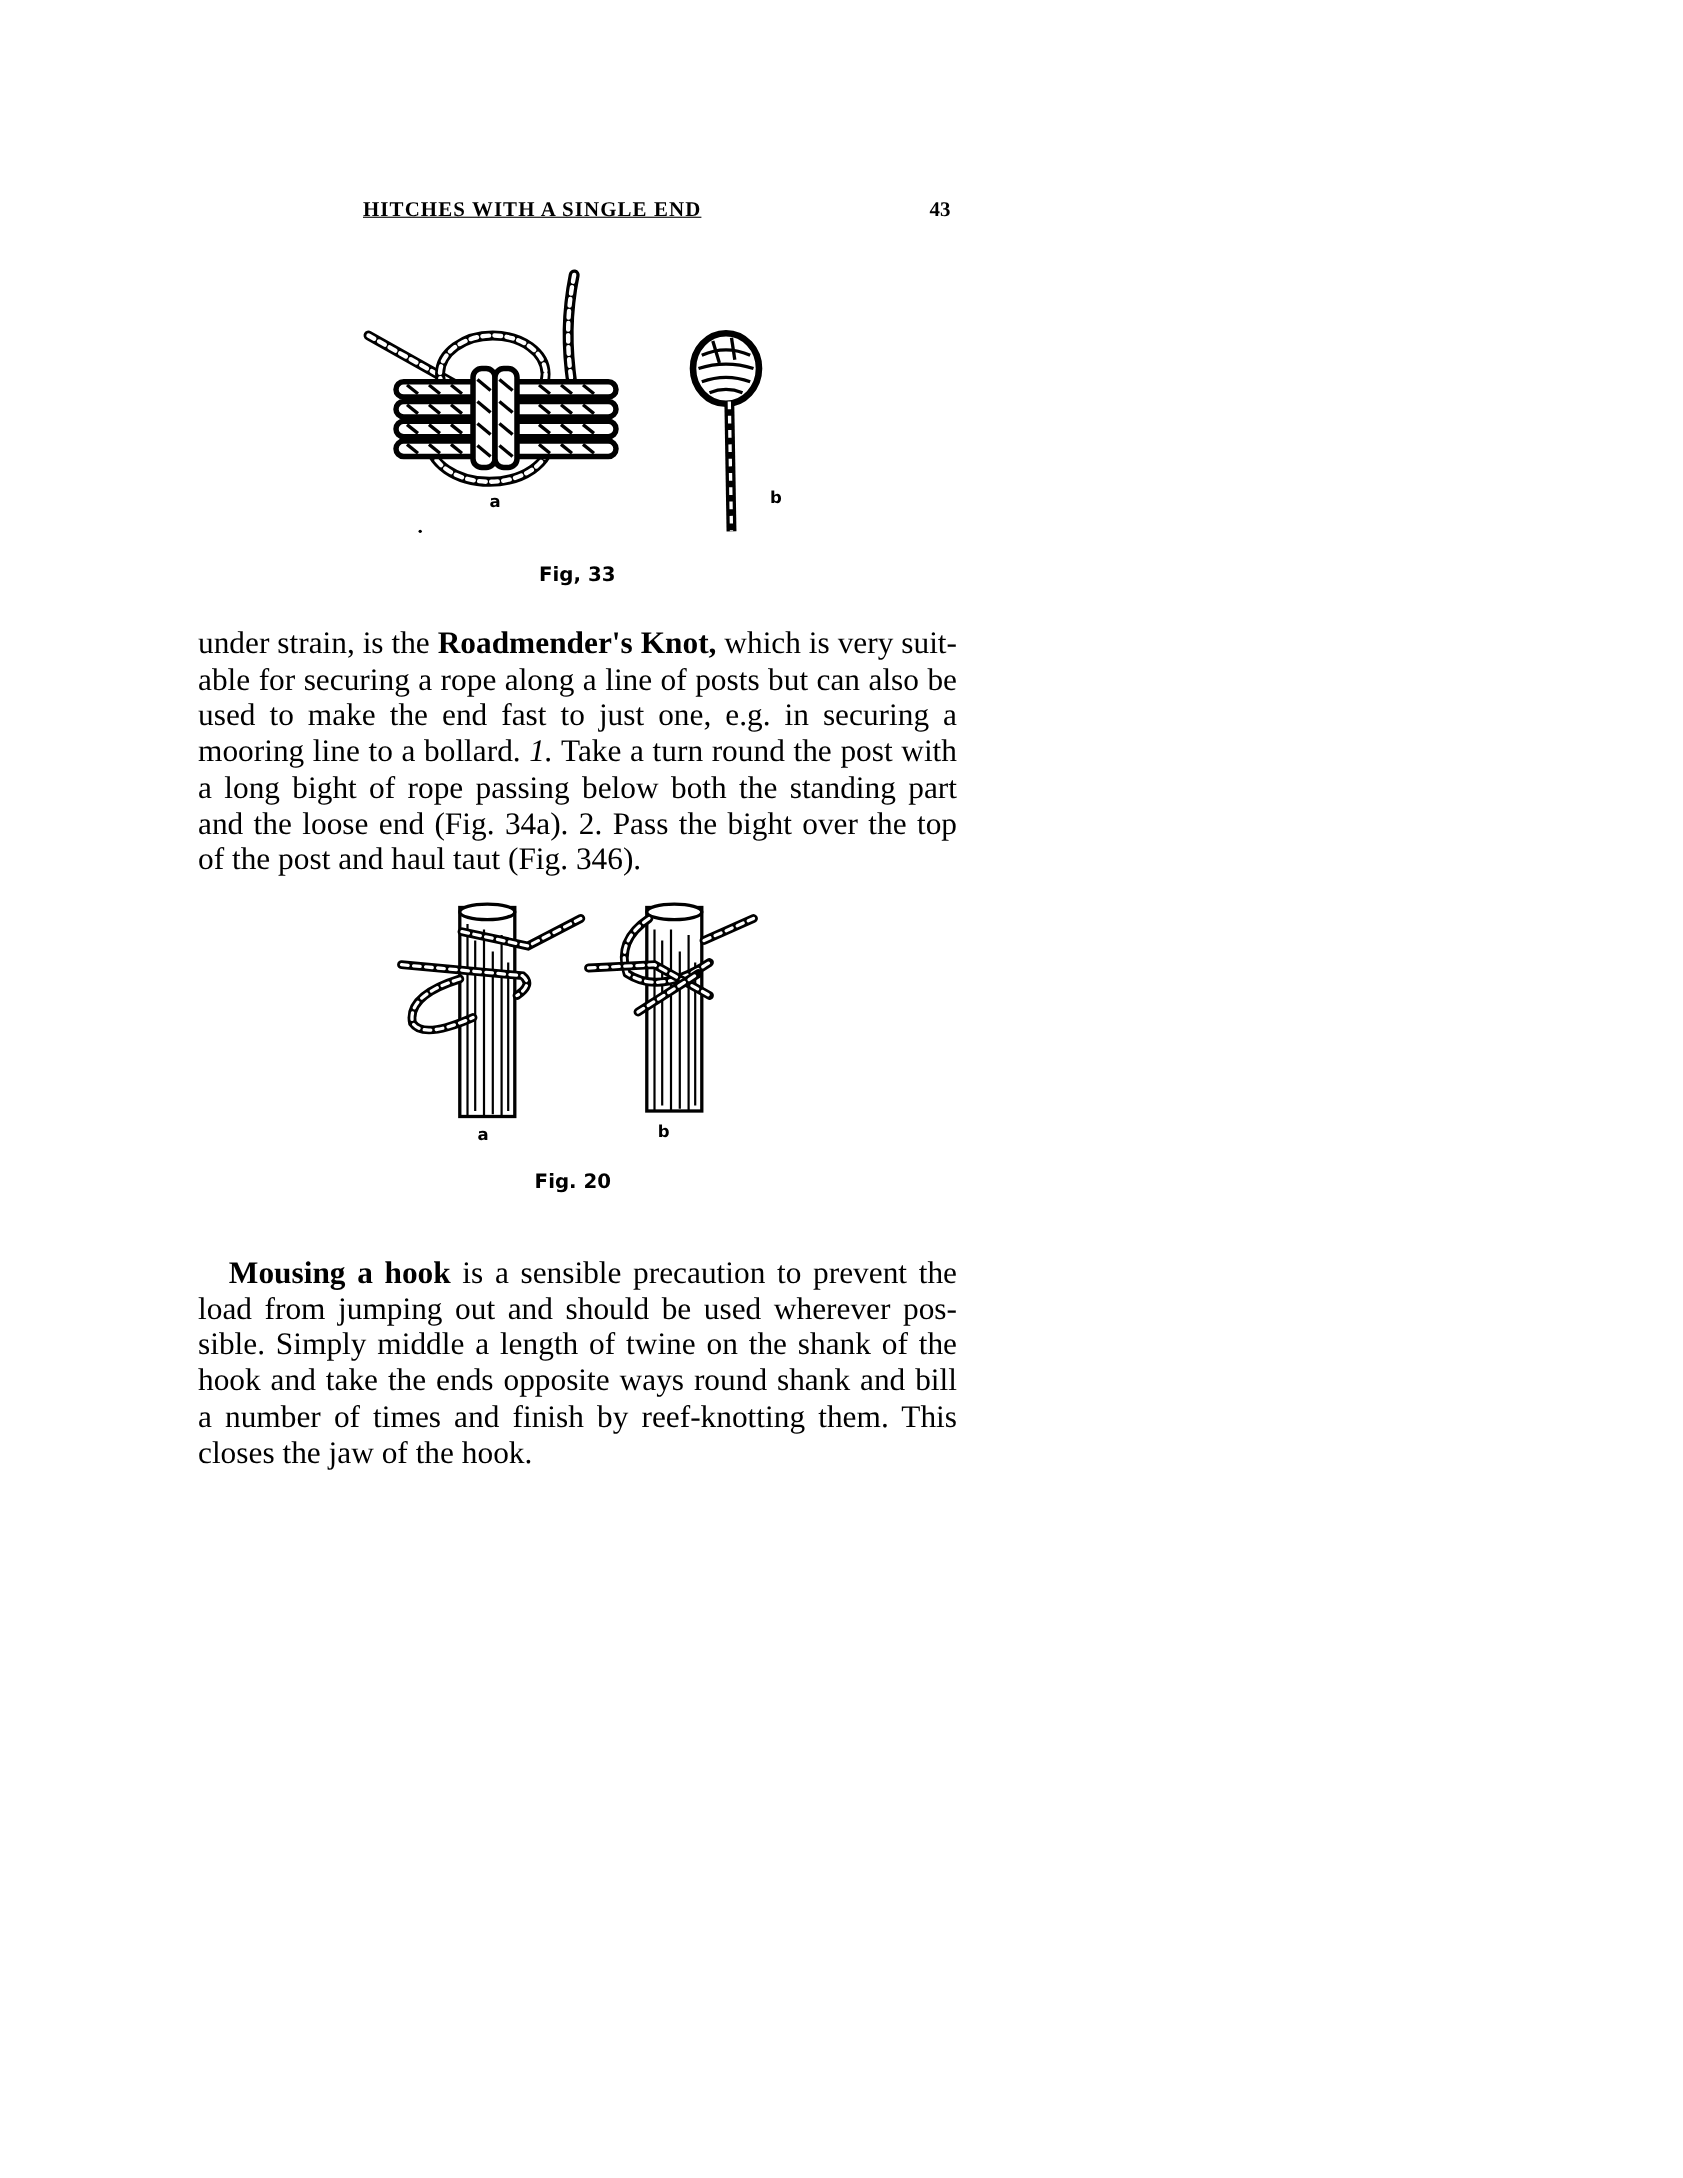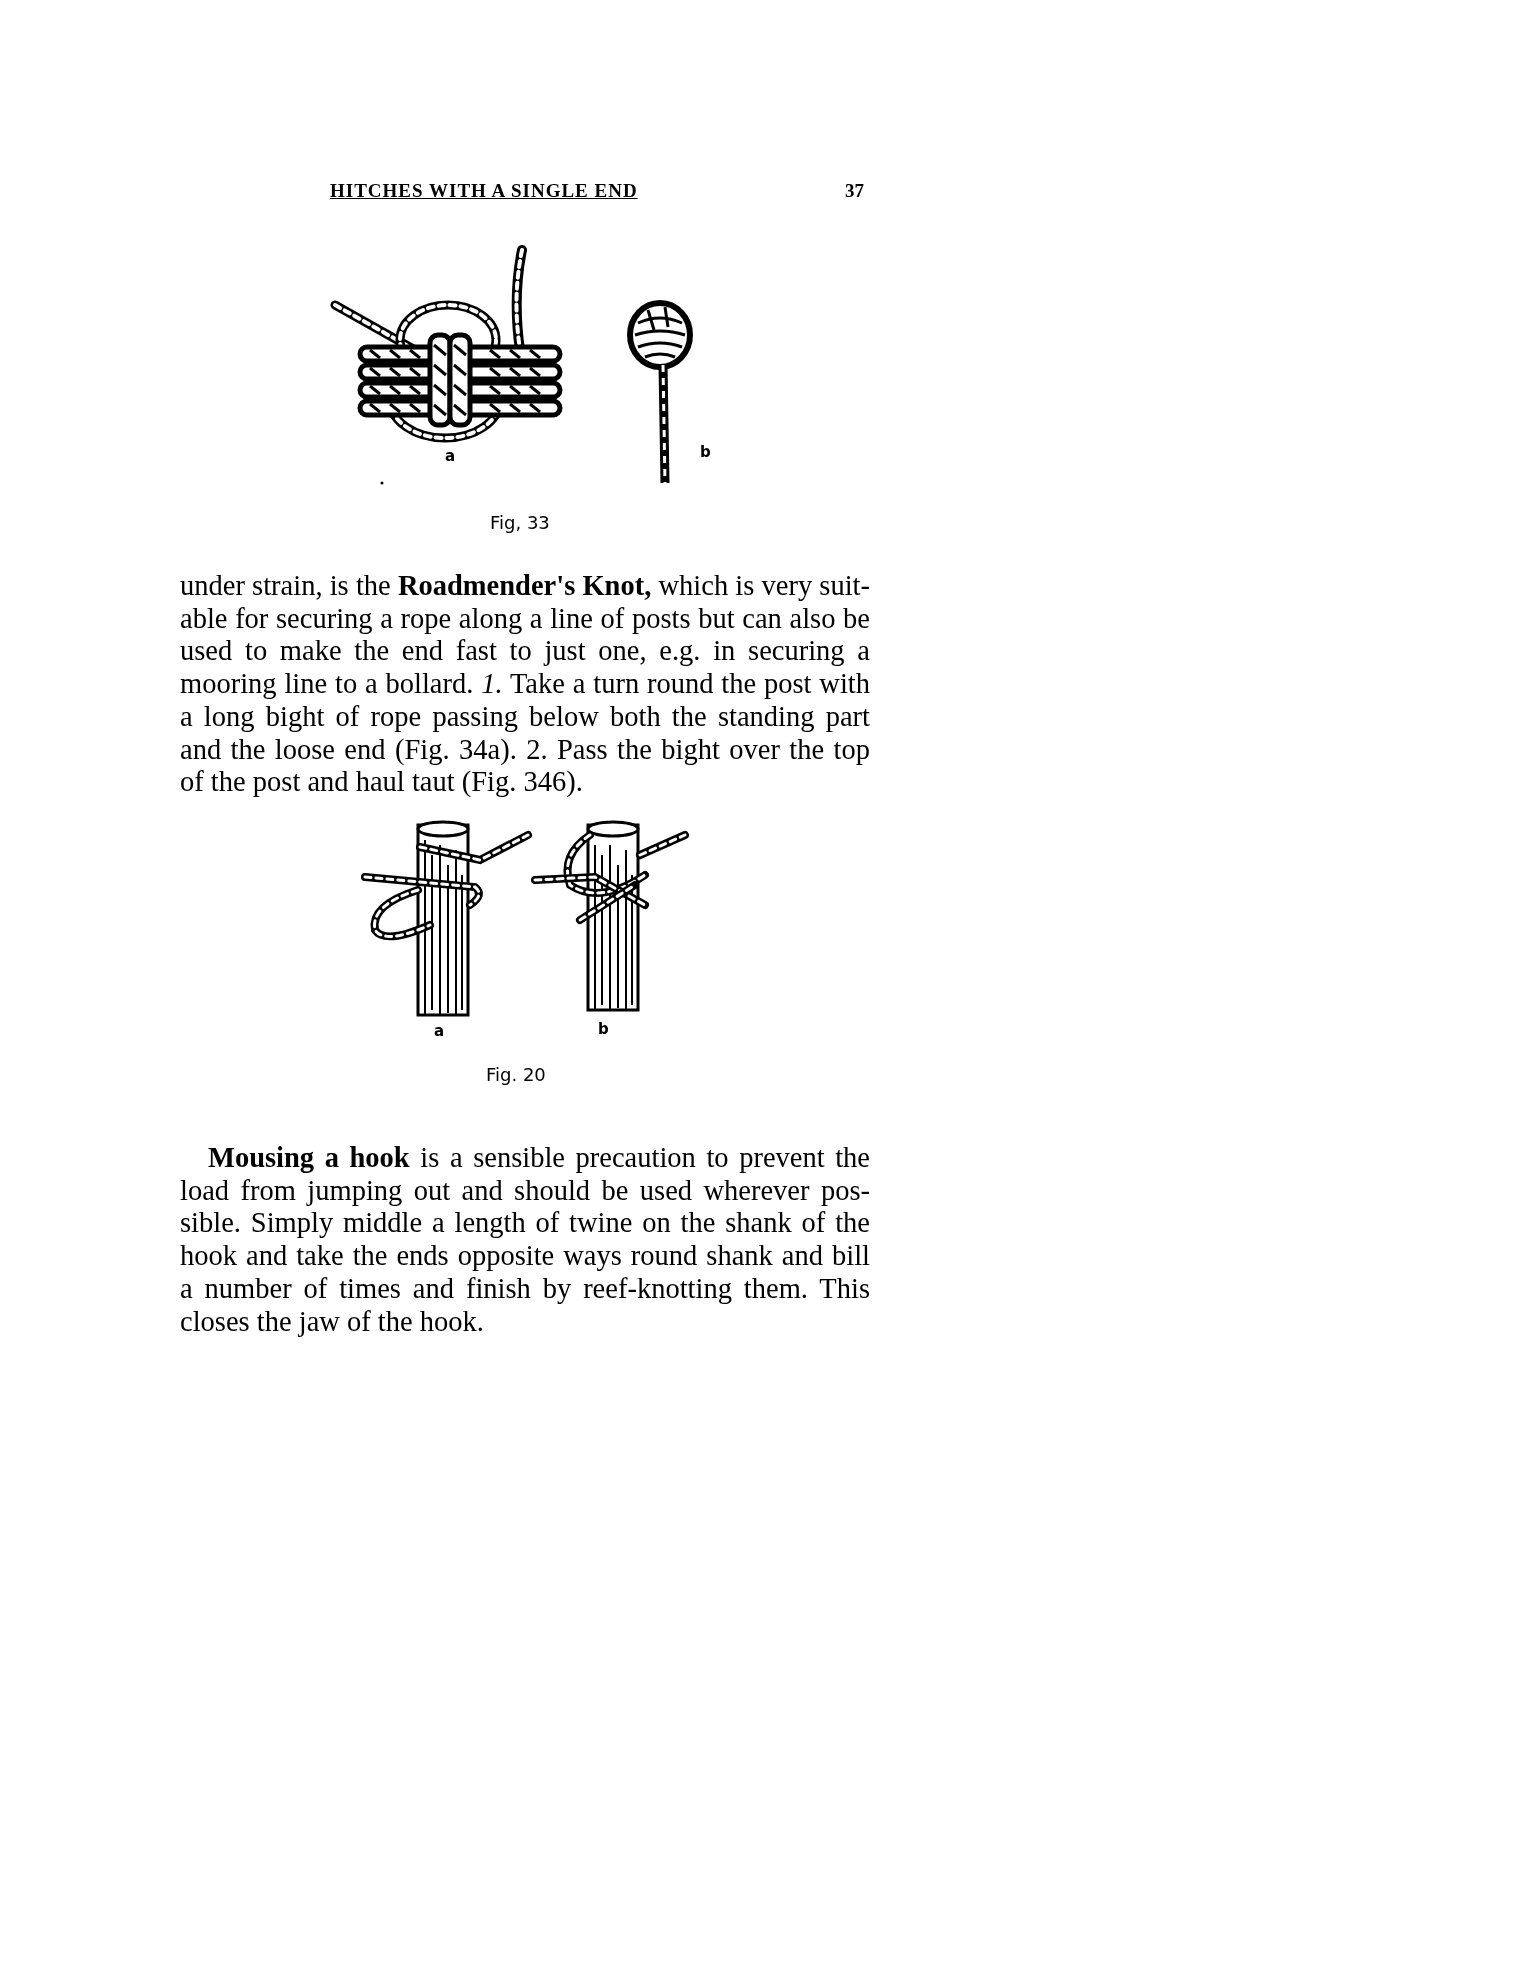--- a/index.html
+++ b/index.html
@@ -2,33 +2,33 @@
 <html><head>
 <meta charset="utf-8">
 <style>
   html, body { margin: 0; padding: 0; background: #ffffff; }
   body { width: 1530px; height: 1980px; position: relative; overflow: hidden;
          font-family: "Liberation Serif", "DejaVu Serif", serif; color: #000; }
   .running-head { position: absolute; top: 180px; left: 330px; width: 540px; height: 30px; }
   .running-title { position: absolute; left: 0; top: 0; font-weight: bold; font-size: 19px; letter-spacing: 1px; text-decoration: underline; }
   .page-number { position: absolute; right: 6px; top: 0; font-weight: bold; font-size: 19px; }
   .figure { position: absolute; }
-  .fig-caption { position: absolute; font-family: "DejaVu Sans", sans-serif; font-weight: normal; font-size: 18px; }
+  .fig-caption { position: absolute; font-family: "DejaVu Sans", sans-serif; font-weight: bold; font-size: 18px; }
   .fig-label { position: absolute; font-family: "DejaVu Sans", sans-serif; font-weight: bold; font-size: 15px; }
   .para { position: absolute; left: 180px; width: 690px; font-size: 28.5px; line-height: 32.7px; text-align: justify; }
   .para b { font-weight: bold; }
   .para i { font-style: italic; }
   .indent { display: inline-block; width: 28px; }
 </style>
 </head>
 <body>
 
 <div class="running-head">
   <span class="running-title">HITCHES WITH A SINGLE END</span>
-  <span class="page-number">37</span>
+  <span class="page-number">43</span>
 </div>
 
 <div class="figure" style="left:320px; top:235px; width:420px; height:260px;">
   <svg width="420" height="260" viewBox="0 0 420 260" style="position:absolute;left:0;top:0;">
     <g fill="none" stroke="#000" stroke-linecap="round">
       <line x1="15" y1="70" x2="95" y2="115" stroke-width="9"></line>
       <line x1="15" y1="70" x2="95" y2="115" stroke-width="4" stroke="#fff" stroke-dasharray="6 5"></line>
       <ellipse cx="128" cy="105" rx="48" ry="35" stroke-width="9"></ellipse>
       <ellipse cx="128" cy="105" rx="48" ry="35" stroke-width="4" stroke="#fff" stroke-dasharray="6 5"></ellipse>
       <ellipse cx="125" cy="165" rx="55" ry="38" stroke-width="9"></ellipse>

